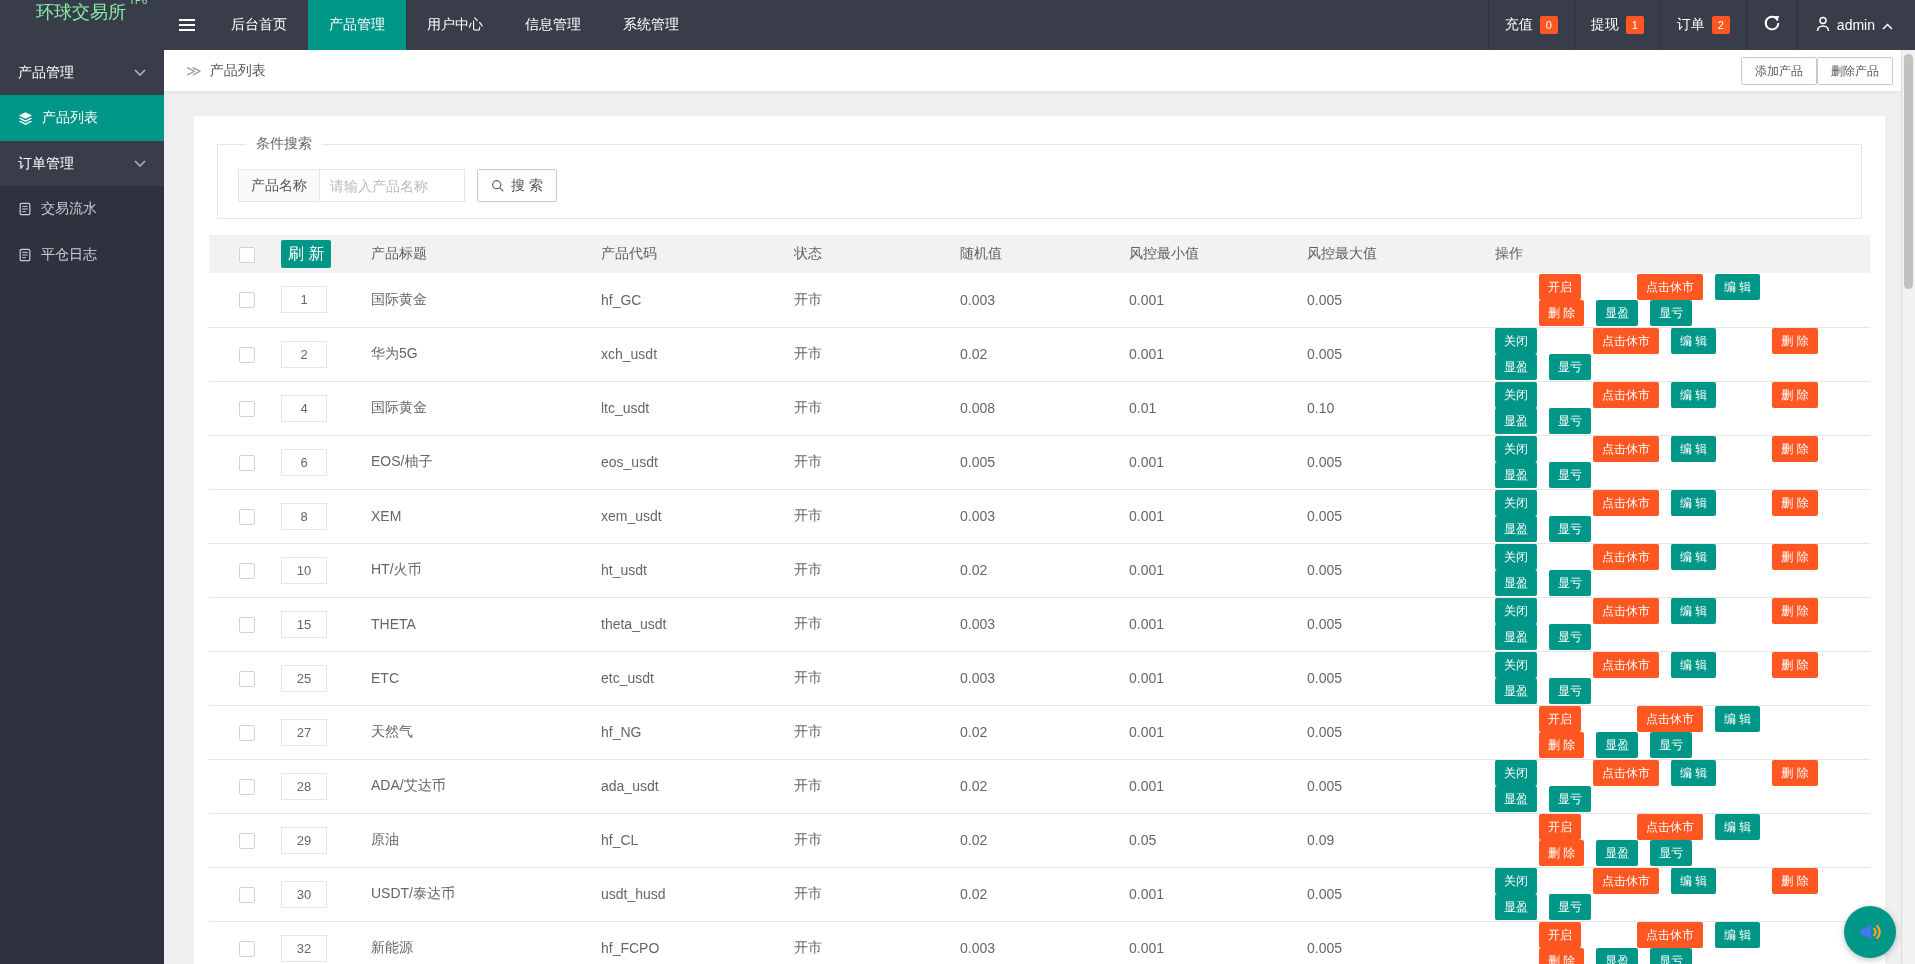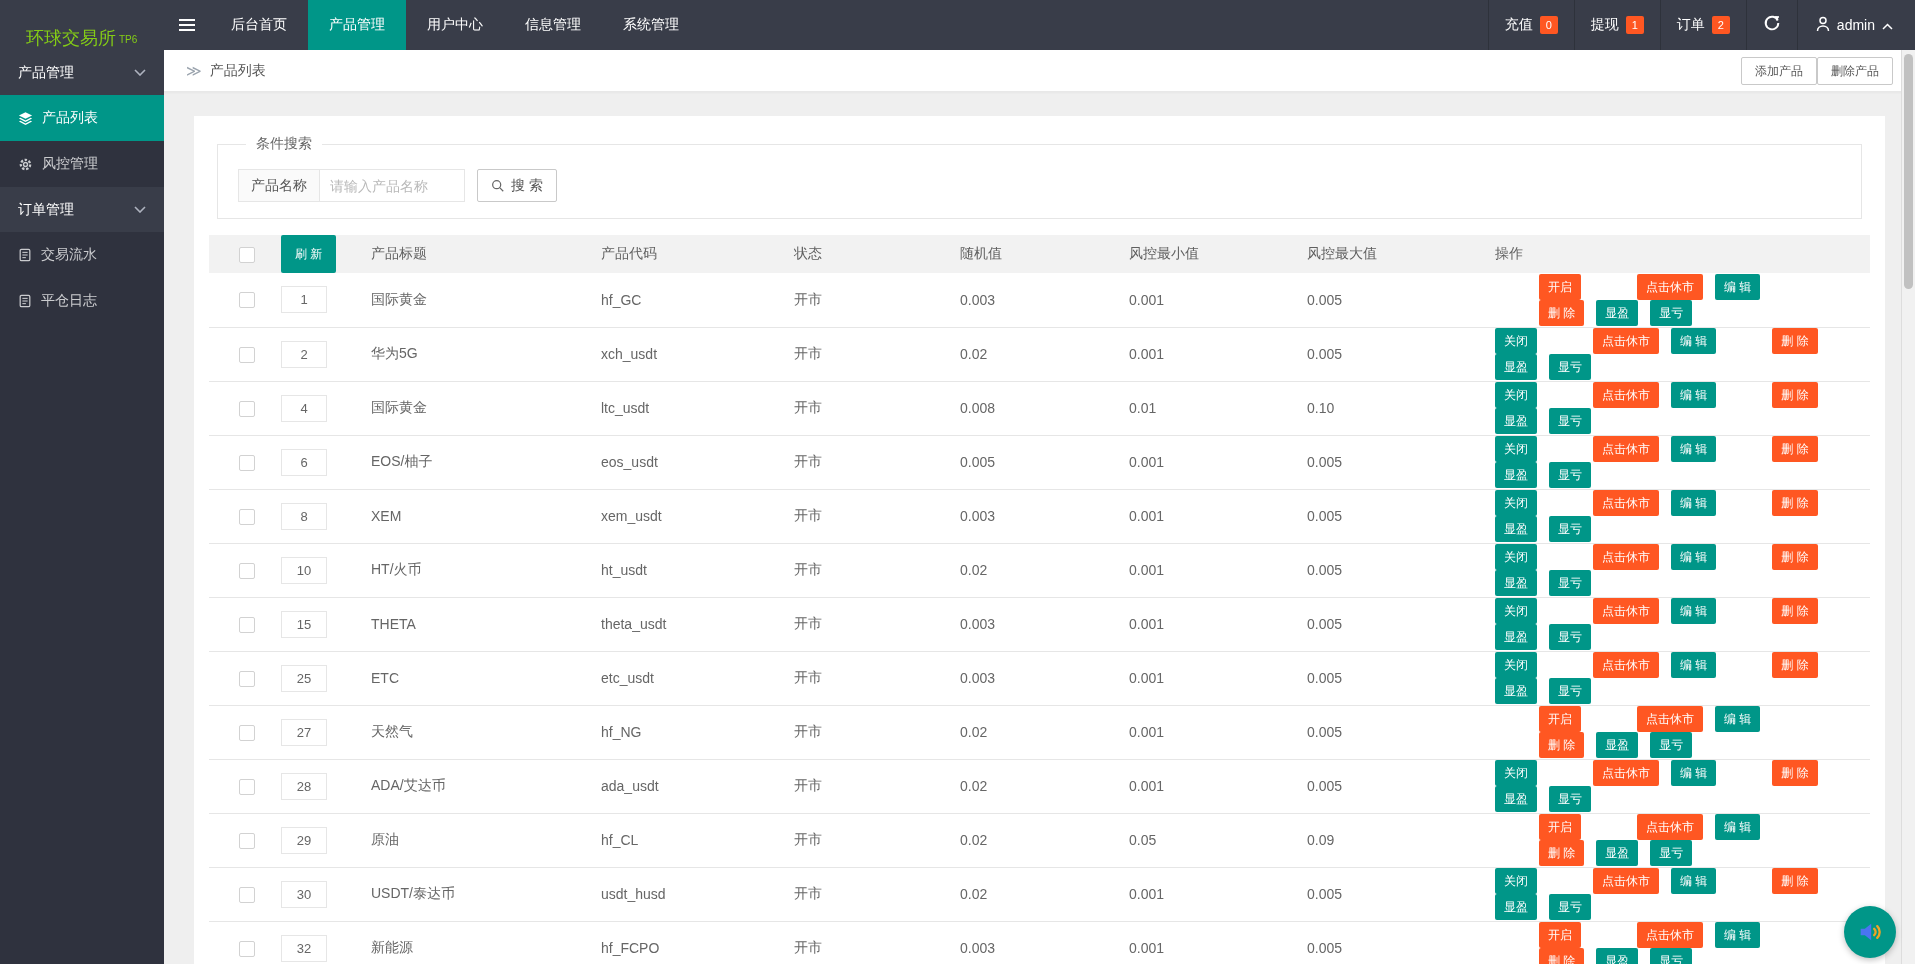--- a/index.html
+++ b/index.html
@@ -5,21 +5,21 @@
   :root{
     --teal:#009688; --orange:#FF5722; --nav-bg:#393D49; --side-bg:#2F323E;
     --side-group-bg:#393D49; --page-bg:#efefef; --border:#e6e6e6;
   }
   *{margin:0;padding:0;box-sizing:border-box;}
   html,body{width:1915px;height:964px;overflow:hidden;}
   body{font-family:"Liberation Sans","DejaVu Sans",sans-serif;background:var(--page-bg);position:relative;}
 
   
   .navbar{position:absolute;top:0;left:0;width:100%;height:50px;background:var(--nav-bg);display:flex;align-items:stretch;z-index:30;}
-  .logo{width:164px;color:#84cc16;font-size:18px;display:flex;align-items:flex-end;padding-left:26px;flex-shrink:0;}
+  .logo{width:164px;color:#86efac;font-size:18px;display:flex;align-items:flex-start;padding-left:36px;flex-shrink:0;}
   .logo sup{font-size:10px;margin-left:3px;transform:translateY(-5px);}
   .burger{width:46px;display:flex;align-items:center;justify-content:center;cursor:pointer;}
   .burger .bars{display:flex;flex-direction:column;gap:3px;}
   .burger .bars i{display:block;width:16px;height:2px;background:#fff;}
   .nav-menu{list-style:none;display:flex;align-items:stretch;}
   .nav-menu li{display:flex;align-items:center;padding:0 21px;color:#fff;font-size:14px;cursor:pointer;}
   .nav-menu li.active{background:var(--teal);}
   .nav-right{margin-left:auto;display:flex;align-items:stretch;}
   .nav-stat{display:flex;align-items:center;gap:7px;padding:0 16px;color:#fff;font-size:14px;cursor:pointer;border-left:1px solid rgba(0,0,0,.18);}
   .badge{background:var(--orange);color:#fff;font-size:11px;line-height:18px;min-width:18px;text-align:center;padding:0 4px;border-radius:2px;}
@@ -53,21 +53,21 @@
 
   table.grid{width:100%;border-collapse:collapse;table-layout:fixed;}
   table.grid th{background:#f2f2f2;height:38px;font-weight:normal;color:#5f5f5f;font-size:14px;text-align:left;}
   table.grid td{height:54px;border-bottom:1px solid var(--border);color:#666;font-size:14px;}
   table.grid tr th:first-child,table.grid tr td:first-child{padding-left:30px;}
   .chk{display:inline-block;width:16px;height:16px;border:1px solid #d2d2d2;border-radius:2px;background:#fff;vertical-align:middle;cursor:pointer;}
   .id-input{width:46px;height:27px;border:1px solid var(--border);text-align:center;color:#666;font-size:13px;outline:none;font-family:inherit;background:#fff;}
   .btn-sm{display:inline-block;height:26px;line-height:26px;padding:0 9px;border:none;border-radius:2px;color:#fff;font-size:12px;margin-right:12px;cursor:pointer;vertical-align:middle;white-space:nowrap;font-family:inherit;}
   .btn-teal{background:var(--teal);text-align:center;}
   .btn-orange{background:var(--orange);margin-left:44px;}
-  .refresh-btn{display:inline-block;height:38px;line-height:26px;padding:0 14px;background:var(--teal);color:#fff;font-size:12px;border:none;border-radius:2px;cursor:pointer;font-family:inherit;}
+  .refresh-btn{display:inline-block;height:28px;line-height:26px;padding:0 7px;background:var(--teal);color:#fff;font-size:16px;border:none;border-radius:2px;cursor:pointer;font-family:inherit;}
 
   
   .scrollbar{position:absolute;top:50px;right:0;bottom:0;width:14px;background:#f1f1f1;border-left:1px solid #ddd;z-index:40;}
   .scroll-thumb{position:absolute;top:4px;left:2px;width:9px;height:235px;background:#c1c1c1;border-radius:5px;}
   .float-sound{position:absolute;right:19px;bottom:6px;width:52px;height:52px;border-radius:50%;background:var(--teal);display:flex;align-items:center;justify-content:center;cursor:pointer;box-shadow:0 2px 6px rgba(0,0,0,.25);z-index:50;}
 </style>
 </head>
 <body>
 
 <div class="navbar">
@@ -132,29 +132,20 @@
     </div>
     <div class="side-item active">
       <span class="sicon">
         <svg viewBox="0 0 16 16" width="15" height="15" fill="currentColor">
           <path d="M8 1.2 15 4.7 8 8.2 1 4.7z"></path>
           <path d="M2.6 7.3 1 8.1l7 3.5 7-3.5-1.6-.8L8 10.1z"></path>
           <path d="M2.6 10.5 1 11.3l7 3.5 7-3.5-1.6-.8L8 13.3z"></path>
         </svg>
       </span>
       <span>产品列表</span>
-    </div>
-    <div class="side-item">
-      <span class="sicon">
-        <svg viewBox="0 0 16 16" width="15" height="15">
-          <circle cx="8" cy="8" r="5" fill="none" stroke="currentColor" stroke-width="2.4" stroke-dasharray="2.6 1.8"></circle>
-          <circle cx="8" cy="8" r="2.1" fill="none" stroke="currentColor" stroke-width="1.5"></circle>
-        </svg>
-      </span>
-      <span>风控管理</span>
     </div>
     <div class="side-group-title">
       <span>订单管理</span>
       <span class="gchev">
         <svg width="12" height="7" viewBox="0 0 12 7">
           <polyline points="1,1 6,6 11,1" fill="none" stroke="currentColor" stroke-width="1.6"></polyline>
         </svg>
       </span>
     </div>
     <div class="side-item">

